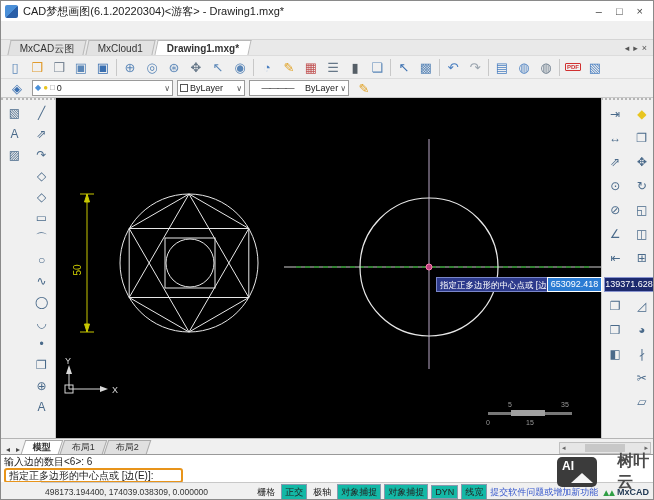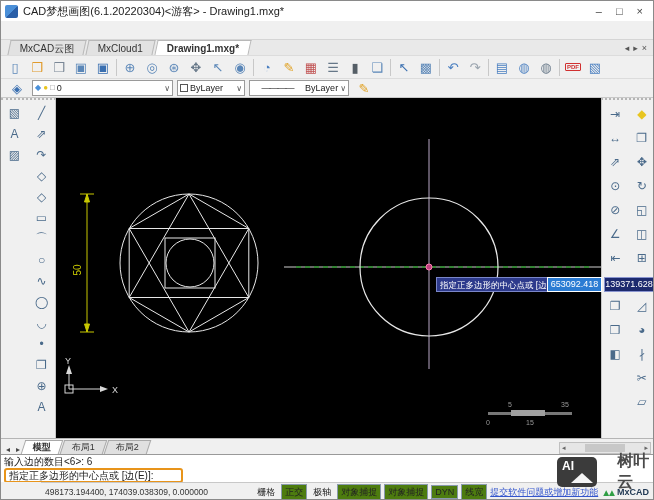--- a/index.html
+++ b/index.html
@@ -70,22 +70,22 @@
   .cmdarea { position:absolute; top:453px; left:0; right:0; height:28px; background:#ffffff; border-top:1px solid #999; font-size:10px; color:#222; padding-left:3px; overflow:hidden; }
   .cmd-line1 { line-height:13px; white-space:nowrap; }
   .cmd-line2-wrap { position:relative; }
   .cmd-highlight { display:inline-block; border:2px solid #e8941a; border-radius:3px; padding:0 28px 0 3px; line-height:11px; white-space:nowrap; }
 
   
   .statusbar { position:absolute; top:481px; left:0; right:0; height:19px; background:#f0f0f0; border-top:1px solid #c8c8c8; display:flex; align-items:center; font-size:9px; color:#222; padding:0 4px;margin-left:40px; }
   .coords { white-space:nowrap; font-size:8.5px; color:#333; }
   .status-right { margin-left:auto; display:flex; align-items:center; gap:3px; }
   .toggle { padding:1px 3px; white-space:nowrap; }
-  .toggle.pressed { border:1px solid #8a9aae; background:#4d7c0f; }
-  .status-link { color:#3355cc; white-space:nowrap;text-decoration:underline; }
+  .toggle.pressed { border:1px solid #8a9aae; background:#14b8a6; }
+  .status-link { color:#3355cc; white-space:nowrap; }
   .brand { display:flex; align-items:center; gap:1px; font-weight:bold; color:#223a55; white-space:nowrap; }
   .brand .logo { color:#2f9e44; letter-spacing:-4px; margin-right:3px; font-size:10px; }
 
   
   .watermark { position:absolute; left:556px; top:450px; z-index:40; display:flex; align-items:center; gap:20px; }
   .wm-badge { width:52px; height:30px; background:#3b3b3b; border-radius:5px; position:relative; color:#fff; font-weight:bold; font-size:12px; padding:2px 0 0 5px; }
   .wm-wave { position:absolute; right:4px; bottom:4px; width:0; height:0; border-left:11px solid transparent; border-right:11px solid transparent; border-bottom:10px solid #f5f5f5; }
   .wm-text { font-size:16px; font-weight:bold; color:#4a4a4a; }
 </style>
 </head>

